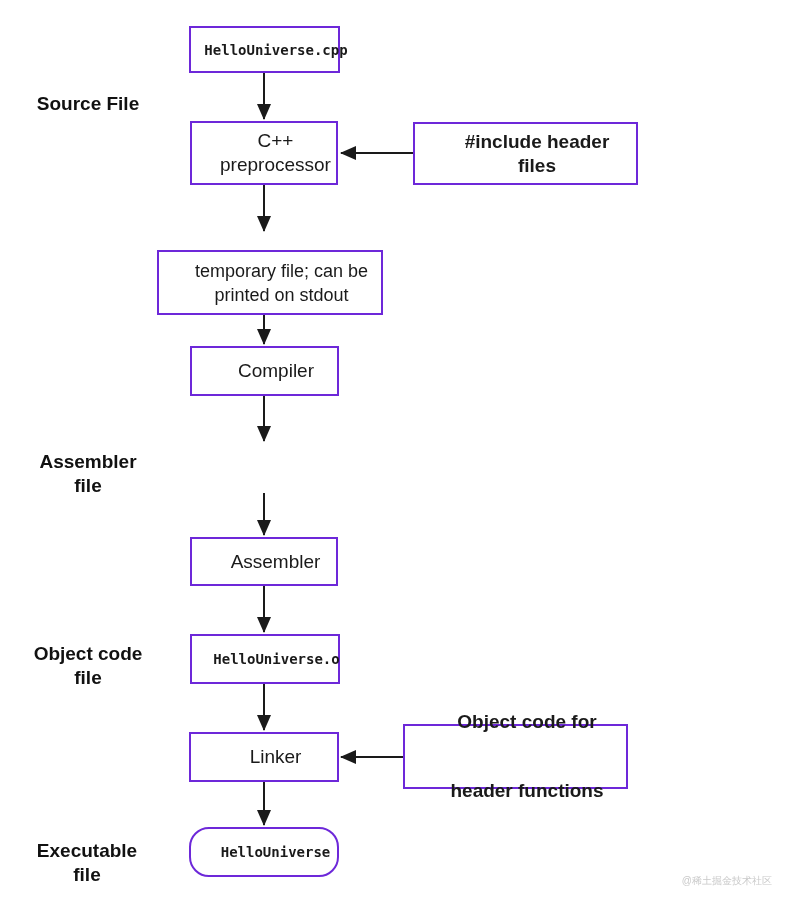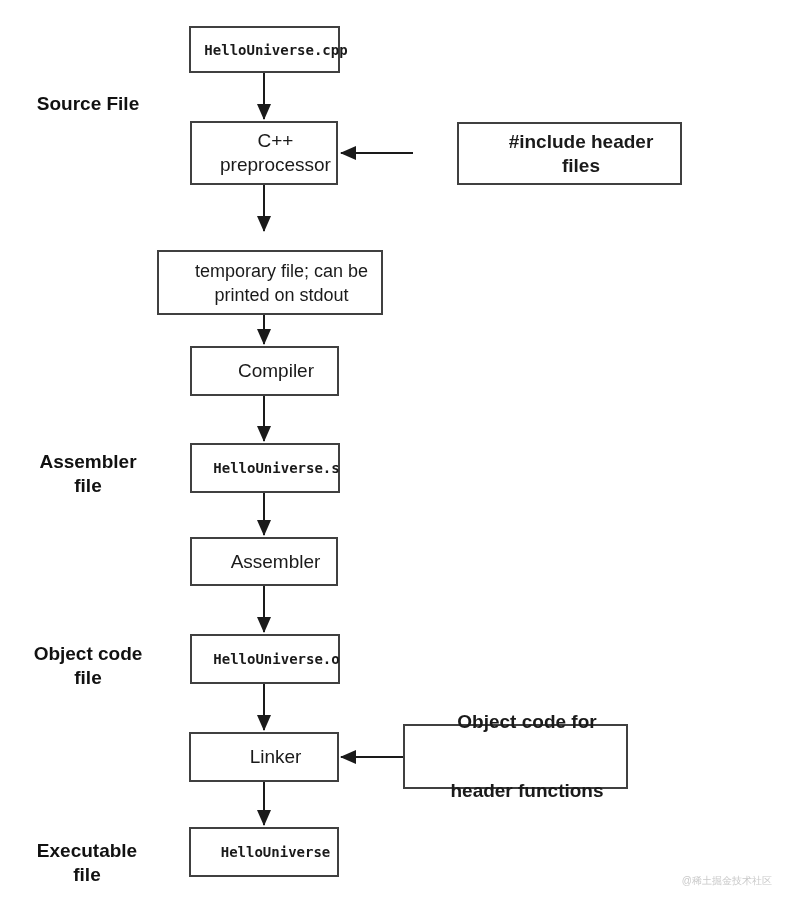--- a/index.html
+++ b/index.html
@@ -10,21 +10,21 @@
     color: #1a1a1a;
   }
   .canvas {
     position: relative; width: 786px; height: 918px;
     background: #ffffff; overflow: hidden;
   }
   svg.arrows { position: absolute; left: 0; top: 0; pointer-events: none; }
   .box {
     position: absolute;
     background: #ffffff;
-    border: 2px solid #404040;
+    border: 2px solid #6d28d9;
     display: flex; flex-direction: column;
     align-items: center; justify-content: center;
     text-align: center;
     color: #1a1a1a;
     padding-left: 23px;
   }
   .box span { display: block; line-height: 24px; }
   .sans  { font-size: 19px; font-weight: 400; }
   .sans-sm { font-size: 18px; font-weight: 400; }
   .bold  { font-size: 19px; font-weight: 700; }
@@ -66,56 +66,53 @@
 
   <div class="box mono" style="left:189px; top:26px; width:151px; height:47px;">
     <span>HelloUniverse.cpp</span>
   </div>
 
   <div class="box sans" style="left:190px; top:121px; width:148px; height:64px;">
     <span>C++</span>
     <span>preprocessor</span>
   </div>
 
-  <div class="box bold" style="left:413px; top:122px; width:225px; height:63px;margin-left:44px;">
+  <div class="box bold" style="left:413px; top:122px; width:225px; height:63px;">
     <span>#include header</span>
     <span>files</span>
   </div>
 
   <div class="box sans-sm" style="left:157px; top:250px; width:226px; height:65px;">
     <span>temporary file; can be</span>
     <span>printed on stdout</span>
   </div>
 
   <div class="box sans" style="left:190px; top:346px; width:149px; height:50px;justify-content:center;">
     <span>Compiler</span>
   </div>
 
-  <div class="box mono" style="left:190px; top:443px; width:150px; height:50px;">
-    <span>HelloUniverse.s</span>
-  </div>
 
   <div class="box sans" style="left:190px; top:537px; width:148px; height:49px;">
     <span>Assembler</span>
   </div>
 
   <div class="box sans" style="left:189px; top:732px; width:150px; height:50px;">
     <span>Linker</span>
   </div>
 
   <div class="box mono" style="left:190px; top:634px; width:150px; height:50px;">
     <span>HelloUniverse.o</span>
   </div>
 
   <div class="box bold" style="left:403px; top:724px; width:225px; height:65px;gap:45px;">
     <span>Object code for</span>
     <span>header functions</span>
   </div>
 
-  <div class="box mono" style="left:189px; top:827px; width:150px; height:50px;">
+  <div class="box mono" style="left:189px; top:827px; width:150px; height:50px;border-radius:20px;">
     <span>HelloUniverse</span>
   </div>
 
   <div class="side-label" style="left:20px; top:92px; width:136px;">
     <span>Source File</span>
     <span></span>
   </div>
 
   <div class="side-label" style="left:20px; top:450px; width:136px;">
     <span>Assembler</span>

